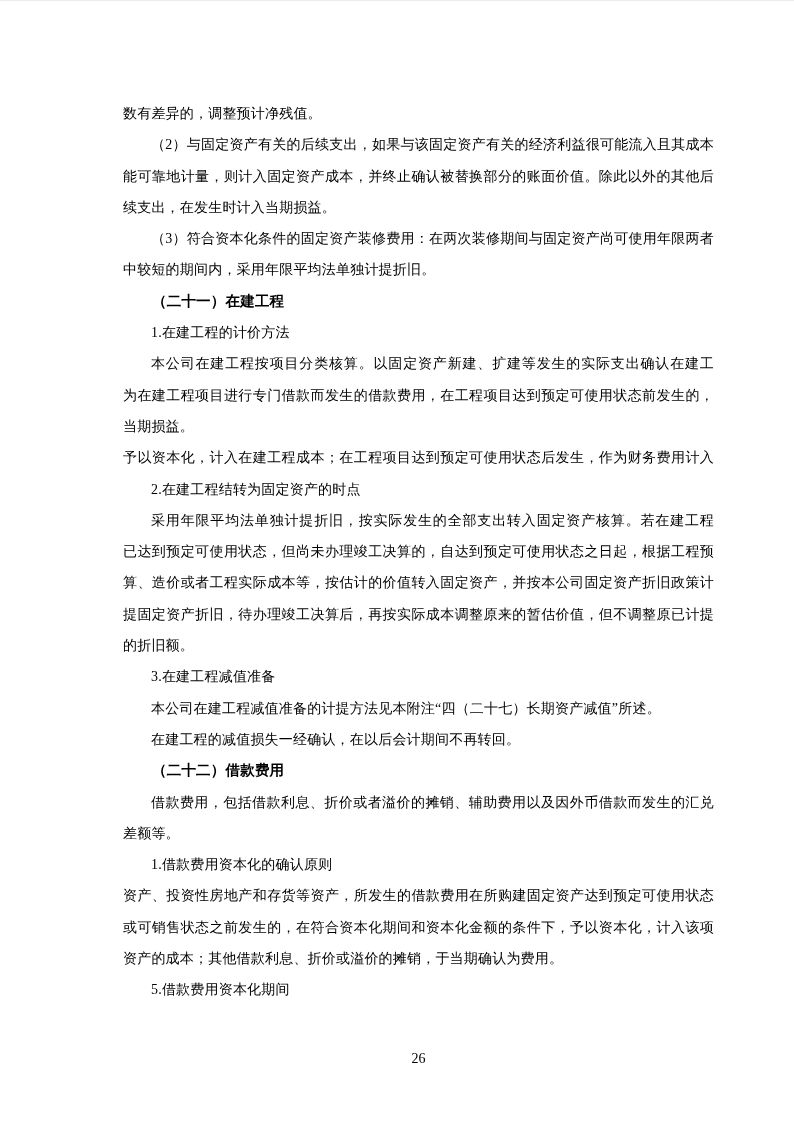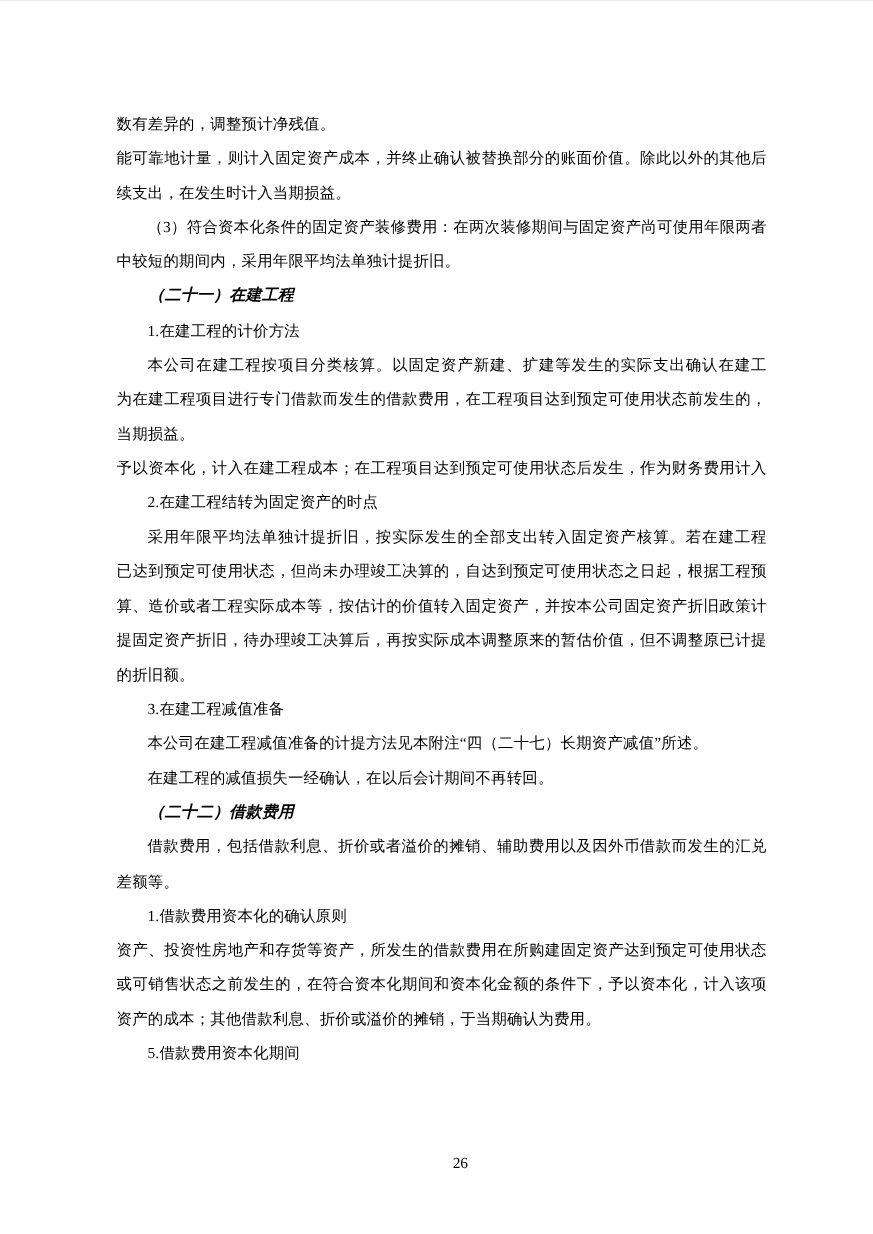--- a/index.html
+++ b/index.html
@@ -19,40 +19,39 @@
     position: absolute;
     inset: 0;
     width: 794px;
     height: 1122px;
     background: #ffffff;
     border-top: 1px solid #ededed; 
     box-sizing: border-box;
   }
   .content {
     position: absolute;
-    left: 106px;
+    left: 123px;
     top: 97px;
     width: 591px;
   }
   .line {
     height: 31.3px;
     line-height: 31.3px;
     font-size: 14px;
     letter-spacing: 0.2px;
     text-align: left;
     white-space: normal;
     overflow: hidden;
   }
   .line.indent {
     text-indent: 2em;
   }
   .line.bold {
     font-weight: 700;
     font-size: 14.5px;
-    font-style: italic;
   }
   
   .line.fill {
     text-align: justify;
     text-align-last: justify;
     text-justify: inter-character;
   }
   .page-number {
     position: absolute;
     left: 123px;
@@ -65,20 +64,21 @@
     font-family: "Liberation Serif", "DejaVu Serif", serif;
     margin-top: 12px;
   }
 </style>
 </head>
 <body>
 
 <div class="page">
   <div class="content" id="content">
       <div class="line">数有差异的，调整预计净残值。</div>
+      <div class="line indent fill">（2）与固定资产有关的后续支出，如果与该固定资产有关的经济利益很可能流入且其成本</div>
       <div class="line fill">能可靠地计量，则计入固定资产成本，并终止确认被替换部分的账面价值。除此以外的其他后</div>
       <div class="line">续支出，在发生时计入当期损益。</div>
       <div class="line indent fill">（3）符合资本化条件的固定资产装修费用：在两次装修期间与固定资产尚可使用年限两者</div>
       <div class="line">中较短的期间内，采用年限平均法单独计提折旧。</div>
       <div class="line indent bold">（二十一）在建工程</div>
       <div class="line indent">1.在建工程的计价方法</div>
       <div class="line indent fill">本公司在建工程按项目分类核算。以固定资产新建、扩建等发生的实际支出确认在建工程。</div>
       <div class="line fill">为在建工程项目进行专门借款而发生的借款费用，在工程项目达到预定可使用状态前发生的，</div>
       <div class="line">当期损益。</div>
       <div class="line fill">予以资本化，计入在建工程成本；在工程项目达到预定可使用状态后发生，作为财务费用计入</div>

